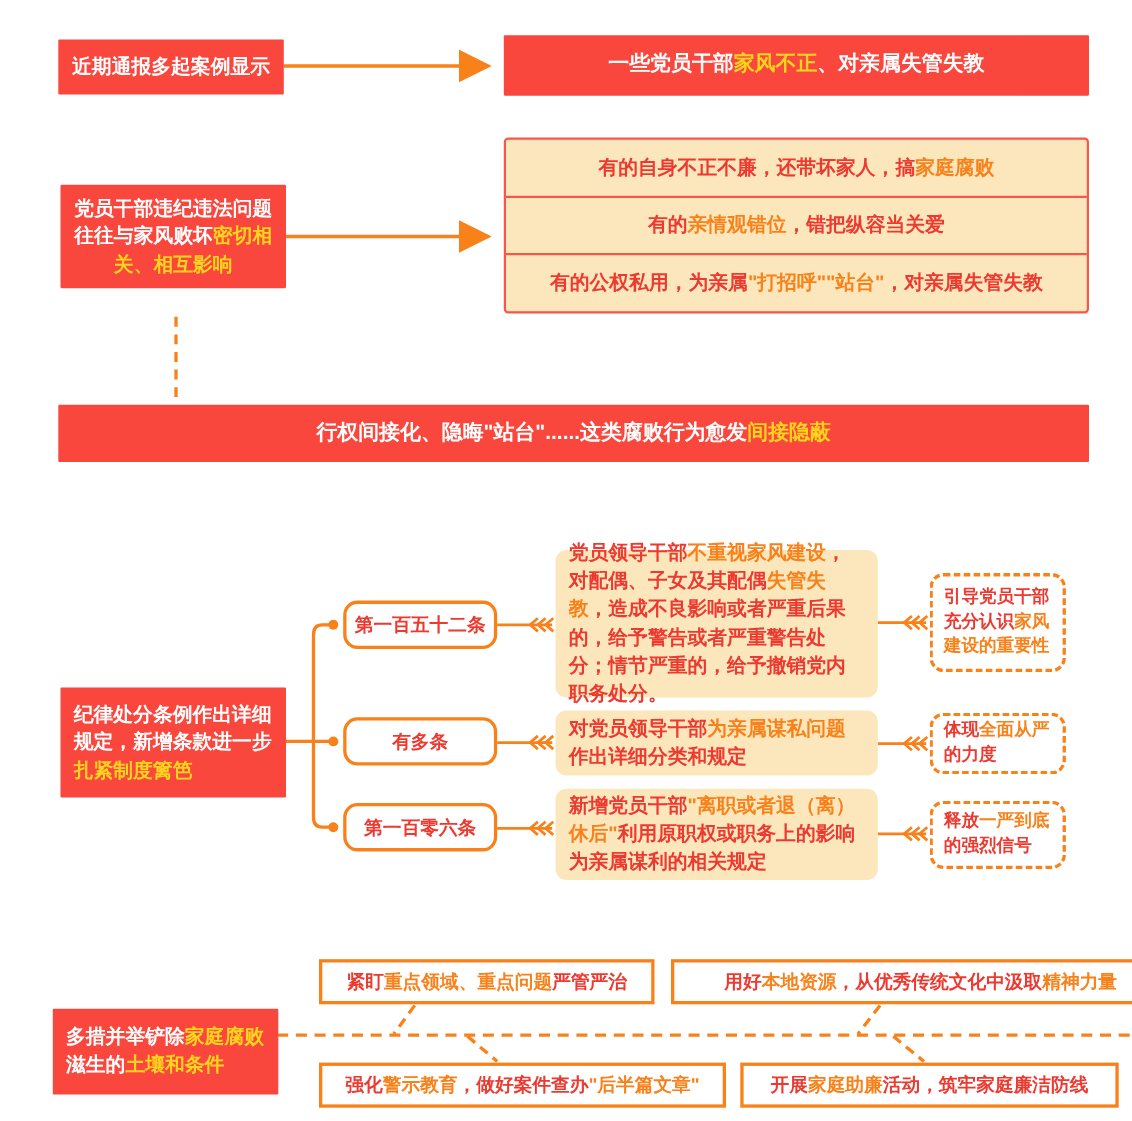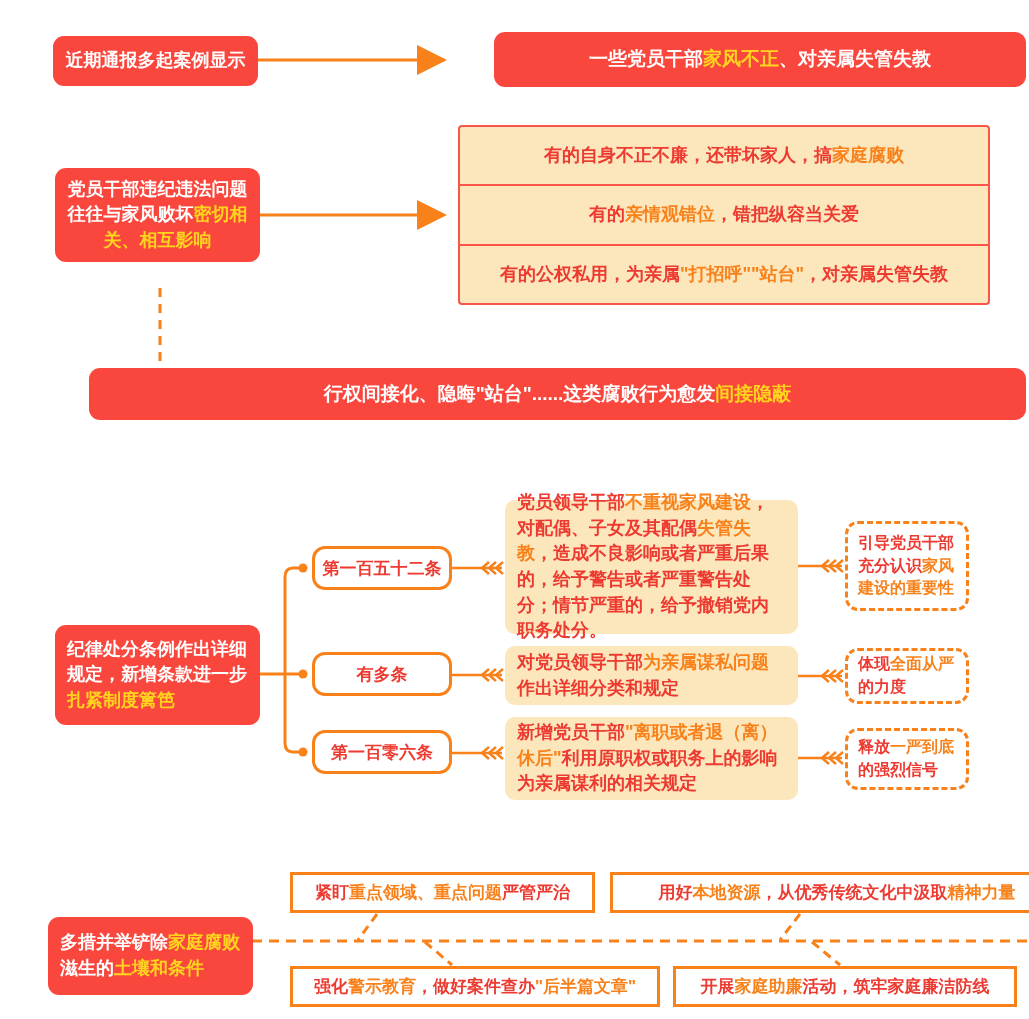--- a/index.html
+++ b/index.html
@@ -3,21 +3,21 @@
 <meta charset="utf-8">
 <style>
   html,body{margin:0;padding:0;background:#fff;}
   #canvas{
     position:relative;width:1029px;height:1019px;background:#ffffff;overflow:hidden;
     font-family:"Liberation Sans","DejaVu Sans",sans-serif;font-weight:700;
   }
   .abs{position:absolute;box-sizing:border-box;}
   
   .redbox{
-    background:#f9473e;color:#ffffff;border-radius:11px;
+    background:#f9473e;color:#ffffff;border-radius:1px;
     display:flex;align-items:center;justify-content:center;
     line-height:1.42;z-index:2;
   }
   .redbox.leftalign{justify-content:flex-start;}
   .redbox.leftalign .txt{text-align:left;}
   .txt{display:block;}
   
   .creambox{
     background:#fce7bd;border:2px solid #f9554a;border-radius:4px;
     display:flex;flex-direction:column;z-index:2;
@@ -52,21 +52,21 @@
     font-size:17px;z-index:2;white-space:nowrap;
   }
   
   .seg-white{color:#ffffff;}
   .seg-yellow{color:#ffd41d;}
   .seg-orange{color:#f8811a;}
   .seg-red{color:#ed3a31;}
   .nodebox .seg-red,.squarebox .seg-red,.dashbox .seg-red{color:#ed3a31;}
   svg#connectors{position:absolute;left:0;top:0;z-index:1;}
   .fs18{font-size:18px;}
-  .fs19{font-size:19px;margin-left:36px;}
+  .fs19{font-size:19px;}
 </style>
 </head>
 <body>
 
 <div id="canvas">
 
   <svg id="connectors" width="1029" height="1019" viewBox="0 0 1029 1019">
     <defs>
       <marker id="ah" markerWidth="12" markerHeight="12" refX="9" refY="5" orient="auto">
         <path d="M0,0 L10,5 L0,10 Z" fill="#f8811a"></path>
@@ -129,21 +129,21 @@
   </div>
 
   <div class="abs redbox fs19" style="left:458px;top:32px;width:532px;height:55px;">
     <span class="txt"><span class="seg-white">一些党员干部</span><span class="seg-yellow">家风不正</span><span class="seg-white">、对亲属失管失教</span></span>
   </div>
 
   <div class="abs redbox fs18" style="left:55px;top:168px;width:205px;height:94px;padding:0 10px;">
     <span class="txt" style="text-align:center;"><span class="seg-white">党员干部违纪违法问题往往与家风败坏</span><span class="seg-yellow">密切相关、相互影响</span></span>
   </div>
 
-  <div class="abs creambox" style="left:458px;top:125px;width:532px;height:180px;">
+  <div class="abs creambox" style="left:458px;top:125px;width:532px;height:160px;">
     <div class="creamrow">
       <span class="txt"><span class="seg-red">有的自身不正不廉，还带坏家人，搞</span><span class="seg-orange">家庭腐败</span></span>
     </div>
     <div class="creamrow">
       <span class="txt"><span class="seg-red">有的</span><span class="seg-orange">亲情观错位</span><span class="seg-red">，错把纵容当关爱</span></span>
     </div>
     <div class="creamrow">
       <span class="txt"><span class="seg-red">有的公权私用，为亲属</span><span class="seg-orange">"打招呼""站台"</span><span class="seg-red">，对亲属失管失教</span></span>
     </div>
   </div>

